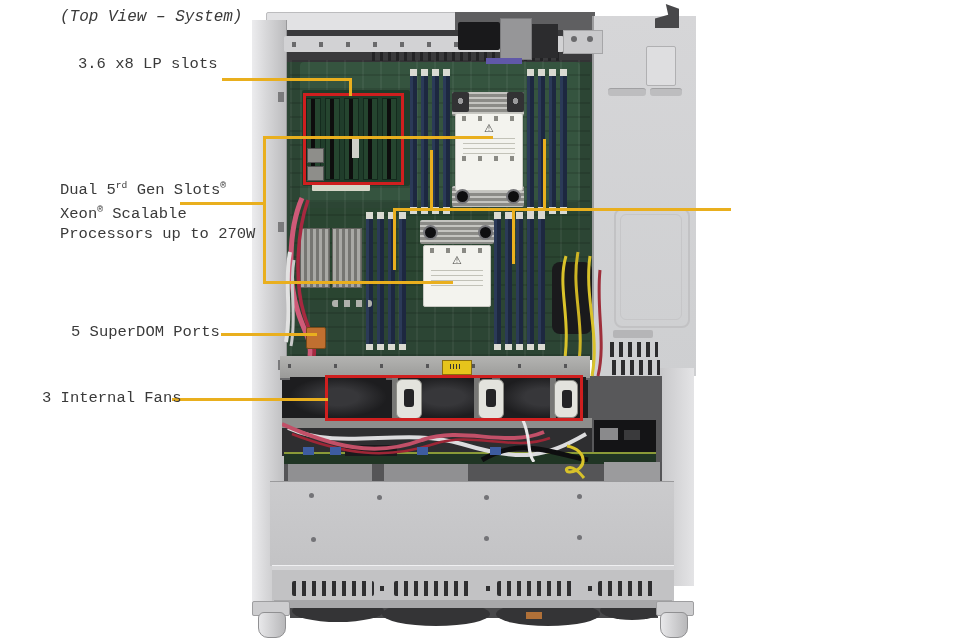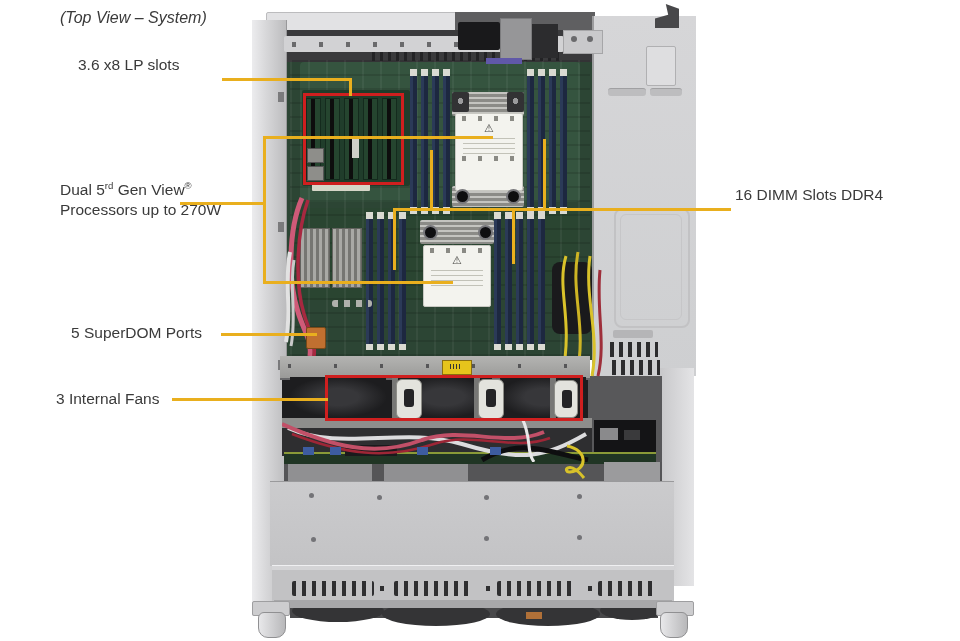--- a/index.html
+++ b/index.html
@@ -4,21 +4,21 @@
 <style>
   :root{
     --page-bg:#ffffff; --label-text:#3a3a3a; --callout-line:#E9AF1E; --callout-box:#CF1F1F;
   }
   html,body{margin:0;padding:0;background:#fff;}
   .canvas{position:relative;width:960px;height:641px;background:var(--page-bg);overflow:hidden;
           font-family:"Liberation Sans",sans-serif;}
   .abs{position:absolute;}
   .yline{position:absolute;background:var(--callout-line);z-index:20;}
   .redbox{position:absolute;border:3px solid var(--callout-box);z-index:19;background:transparent;}
-  .lbl{position:absolute;color:var(--label-text);z-index:30;font-size:15.5px;line-height:19px;white-space:nowrap;}
+  .lbl{position:absolute;color:var(--label-text);z-index:30;font-size:15.5px;line-height:19px;white-space:nowrap;font-family:Liberation Mono, monospace;}
   .lbl sup{font-size:62%;}
   .finsH{background:repeating-linear-gradient(180deg,#c4c4c0 0 2px,#8b8b87 2px 5px);}
   .chipfins{background:repeating-linear-gradient(90deg,#a9a9a5 0 3px,#767672 3px 6px);border:1px solid #63635f;}
   .slats{background:repeating-linear-gradient(90deg,#2b3a58 0 3px,#1d2840 3px 7px,rgba(0,0,0,0) 7px 11px);}
   .latch{background:repeating-linear-gradient(90deg,#dadad2 0 7px,rgba(0,0,0,0) 7px 11px);}
   .vslats{background:repeating-linear-gradient(90deg,#2e2e30 0 4px,rgba(0,0,0,0) 4px 10px);border-radius:2px;}
   .screwblk{background:radial-gradient(circle at 50% 45%,#9a9a9c 0 3px,#323234 3px);border-radius:2px;}
   .standoff{width:11px;height:11px;border-radius:50%;background:#0e0e10;border:2px solid #77777b;}
   .whitelabel{background:#f3f3ee;border:1px solid #c8c8c2;border-radius:2px;overflow:hidden;}
   .warnglyph{display:block;text-align:center;font-size:11px;color:#4a4a46;line-height:14px;}
@@ -237,24 +237,24 @@
   <div class="yline" style="left:221px;top:333px;width:96px;height:3px;"></div>
   <div class="yline" style="left:172px;top:398px;width:156px;height:3px;"></div>
 
   <div class="lbl" style="left:60px;top:8px;font-size:16px;font-style:italic;">(Top View – System)</div>
 
   <div class="lbl" style="left:78px;top:55px;">
     <div>3.6 x8 LP slots</div>
   </div>
 
   <div class="lbl" style="left:60px;top:176px;line-height:20px;">
-    <div><span>Dual 5</span><sup>rd</sup><span> Gen View</span><sup>®</sup></div>
+    <div><span>Dual 5</span><sup>rd</sup><span> Gen Slots</span><sup>®</sup></div>
+    <div><span>Xeon</span><sup>®</sup><span> Scalable</span></div>
     <div>Processors up to 270W</div>
   </div>
 
   <div class="lbl" style="left:735px;top:185px;line-height:20px;">
-    <div>16 DIMM Slots DDR4</div>
   </div>
 
   <div class="lbl" style="left:71px;top:323px;">5 SuperDOM Ports</div>
-  <div class="lbl" style="left:56px;top:389px;">3 Internal Fans</div>
+  <div class="lbl" style="left:42px;top:389px;">3 Internal Fans</div>
 
 </div>
 
 </body></html>

